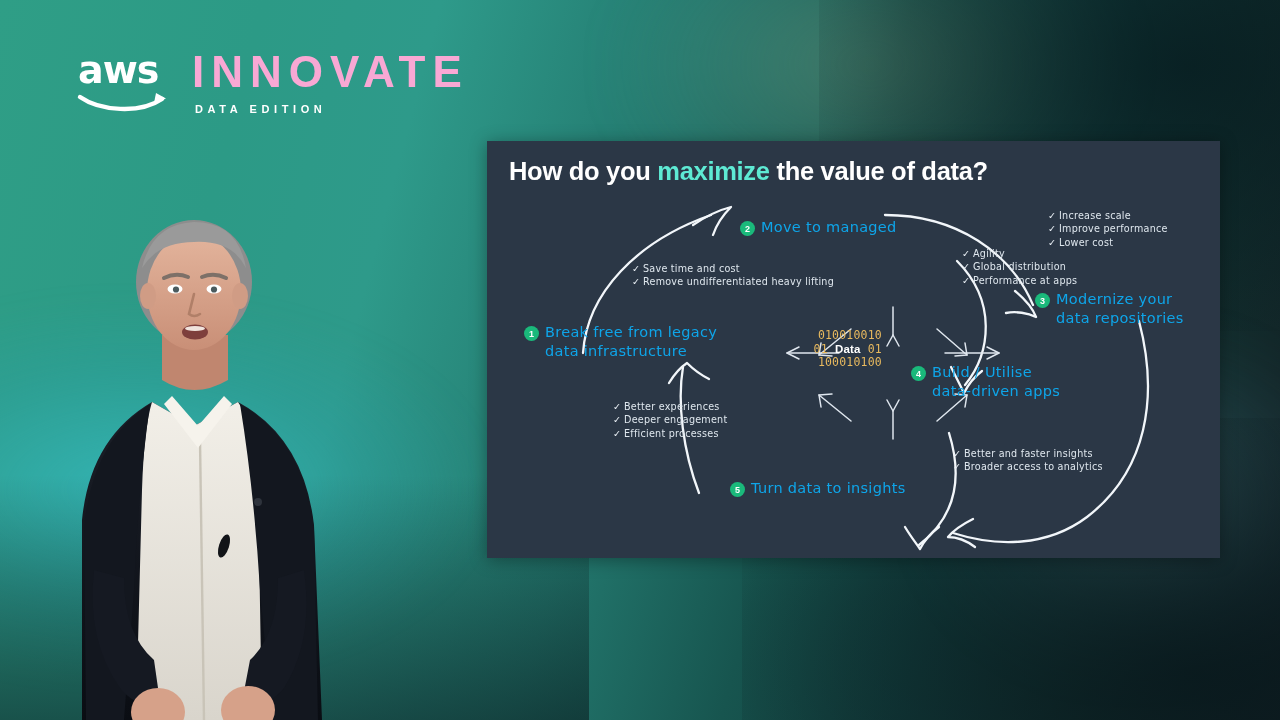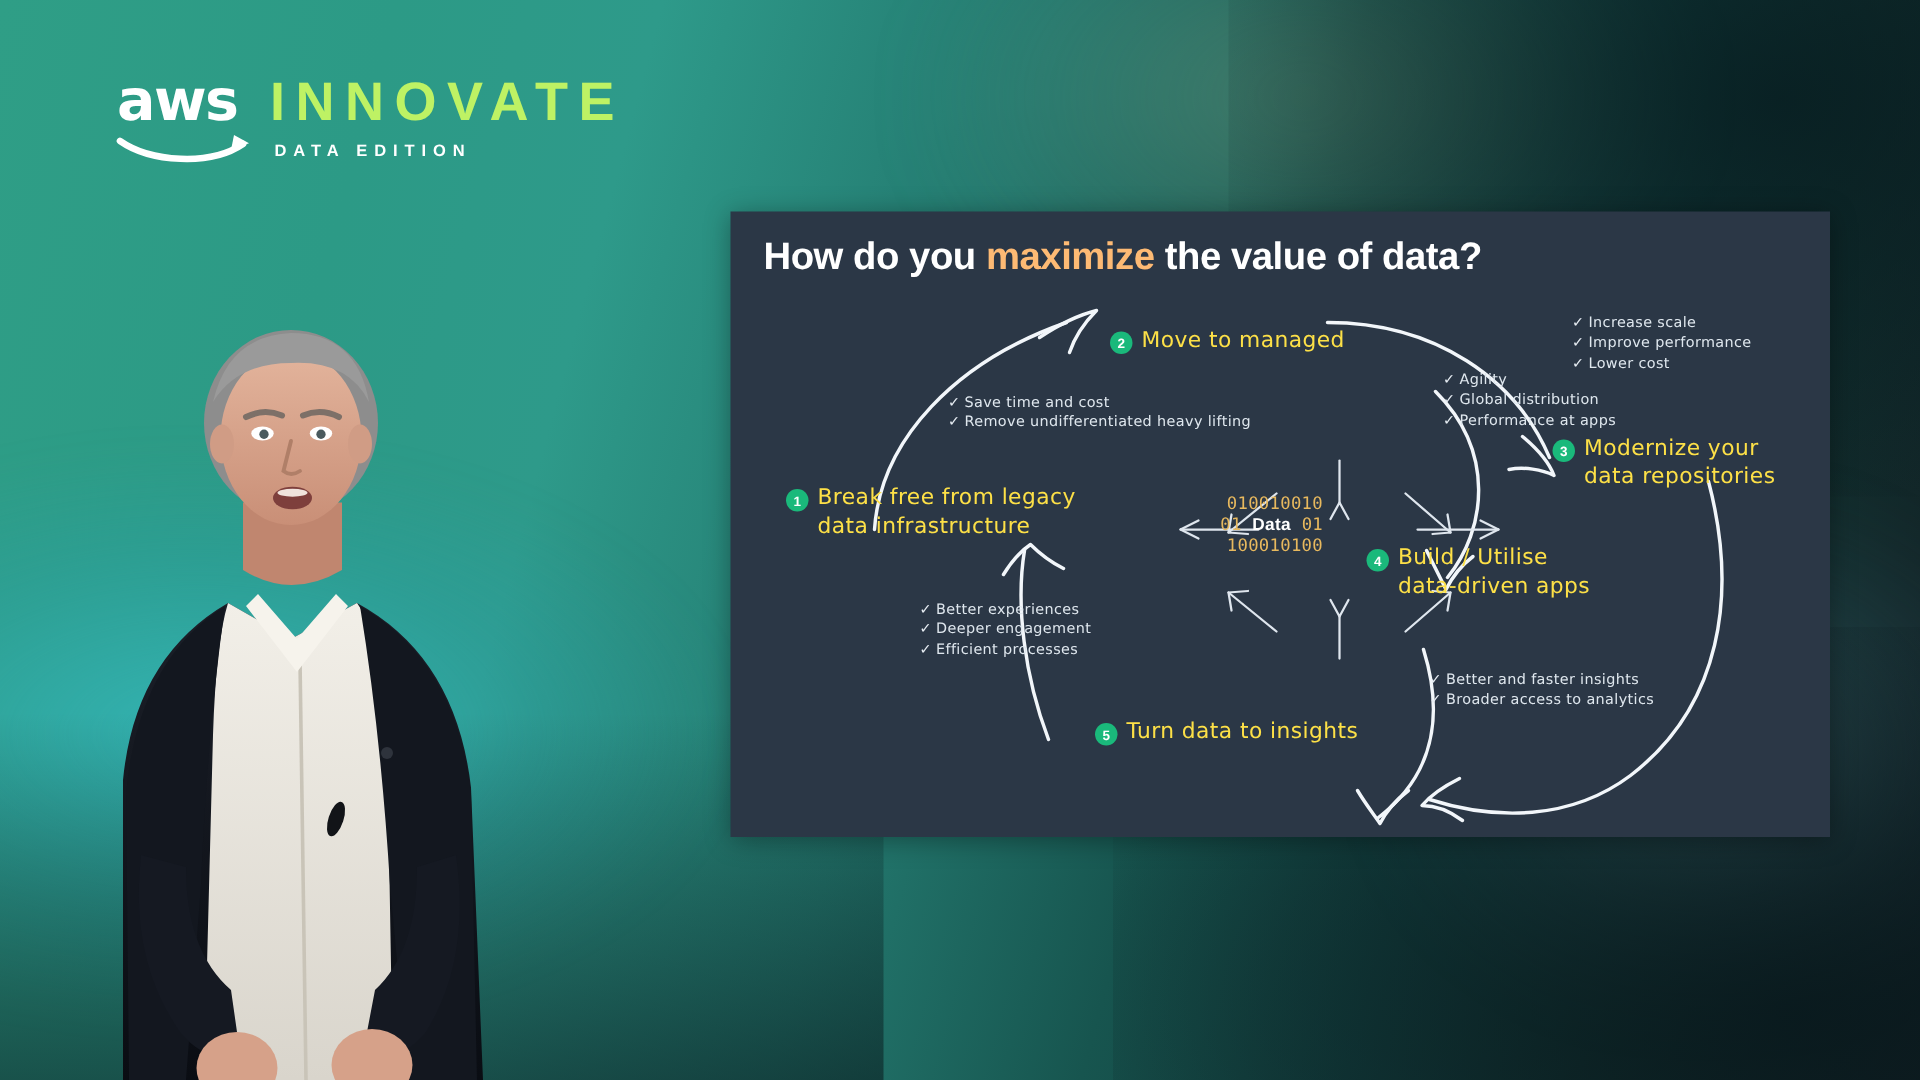--- a/index.html
+++ b/index.html
@@ -22,47 +22,47 @@
     background:radial-gradient(ellipse at 50% 50%,rgba(120,175,195,.34) 0%,rgba(70,130,150,.12) 50%,rgba(0,0,0,0) 76%);
     filter:blur(20px);}
   .bg-dark-tr{position:absolute;right:0;top:0;width:36%;height:46%;
     background:radial-gradient(ellipse at 80% 20%,rgba(6,26,30,.75) 0%,rgba(8,28,32,.30) 55%,rgba(0,0,0,0) 80%);}
   .bg-dark-br{position:absolute;right:0;bottom:0;width:42%;height:42%;
     background:radial-gradient(ellipse at 85% 85%,rgba(8,24,28,.85) 0%,rgba(10,26,30,.35) 55%,rgba(0,0,0,0) 82%);}
   .bg-dark-bl{position:absolute;left:0;bottom:0;width:46%;height:34%;
     background:linear-gradient(to top,rgba(8,22,26,.55) 0%,rgba(0,0,0,0) 100%);}
 
   
-  #logo{position:absolute;left:78px;top:48px;display:flex;align-items:flex-start;gap:10px;}
+  #logo{position:absolute;left:78px;top:48px;display:flex;align-items:center;gap:22px;}
   .aws-mark{width:92px;position:relative;}
   .aws-word{font-family:"DejaVu Sans",sans-serif;font-weight:bold;font-size:38px;color:#fff;
     letter-spacing:-1px;line-height:1;}
   .aws-smile{margin-top:2px;}
   .innovate-blk{padding-top:2px;}
-  .innovate{font-family:"Liberation Sans",sans-serif;font-weight:bold;font-size:36px;color:#bef264;
+  .innovate{font-family:"Liberation Sans",sans-serif;font-weight:bold;font-size:44px;color:#f9a8d4;
     letter-spacing:7px;line-height:1;}
   .dataedition{font-family:"Liberation Sans",sans-serif;font-weight:bold;font-size:11px;color:#fff;
     letter-spacing:4.6px;margin-top:9px;margin-left:3px;}
 
   
   #presenter{position:absolute;left:42px;bottom:0;width:430px;height:530px;}
 
   
   #slide{position:absolute;left:487px;top:141px;width:733px;height:417px;
     background:#2b3746;box-shadow:0 2px 16px rgba(0,0,0,.35);overflow:hidden;}
   .slide-title{position:absolute;left:22px;top:16px;font-family:"Liberation Sans",sans-serif;
     font-weight:bold;font-size:25.5px;color:#ffffff;letter-spacing:-.3px;white-space:nowrap;}
-  .slide-title .hl{color:#fdba74;}
+  .slide-title .hl{color:#5eead4;}
 
   .hand{font-family:"DejaVu Sans",sans-serif;color:#e9eef3;}
   .step{position:absolute;display:flex;align-items:flex-start;gap:6px;}
   .badge{flex:none;width:15px;height:15px;border-radius:50%;background:#1ab97b;color:#fff;
     font-family:"Liberation Sans",sans-serif;font-size:9px;font-weight:bold;
     display:flex;align-items:center;justify-content:center;margin-top:3px;}
-  .step-label{font-size:14.5px;line-height:19px;color:#fde047;letter-spacing:.3px;white-space:pre-line;}
+  .step-label{font-size:14.5px;line-height:19px;color:#0ea5e9;letter-spacing:.3px;white-space:pre-line;}
 
   .bullets{position:absolute;}
   .bullets .b{font-size:9.6px;line-height:13.4px;color:#dfe7ee;letter-spacing:.25px;white-space:nowrap;}
   .bullets .b .ck{display:inline-block;width:11px;color:#e8eef4;}
 
   
   #datacore{position:absolute;left:786px;top:329px;width:96px;text-align:right;}
   .bin{font-family:"DejaVu Sans Mono",monospace;font-size:11.5px;line-height:13.5px;color:#e8b95e;
     letter-spacing:.2px;white-space:nowrap;}
   .bin.mid{color:#e8b95e;}

